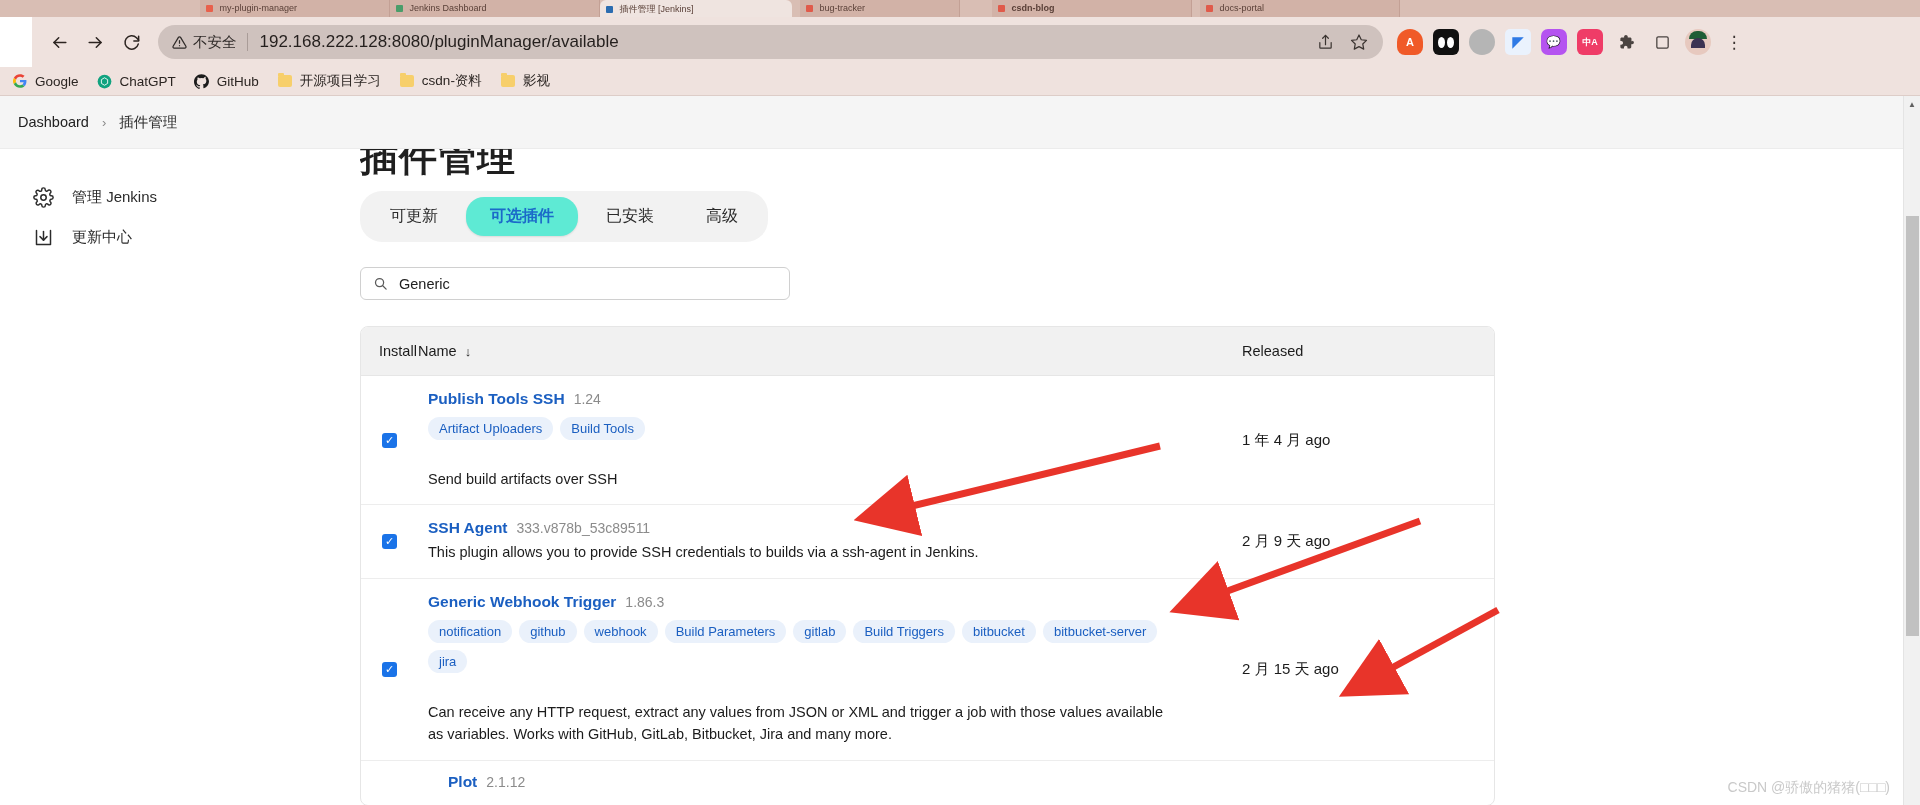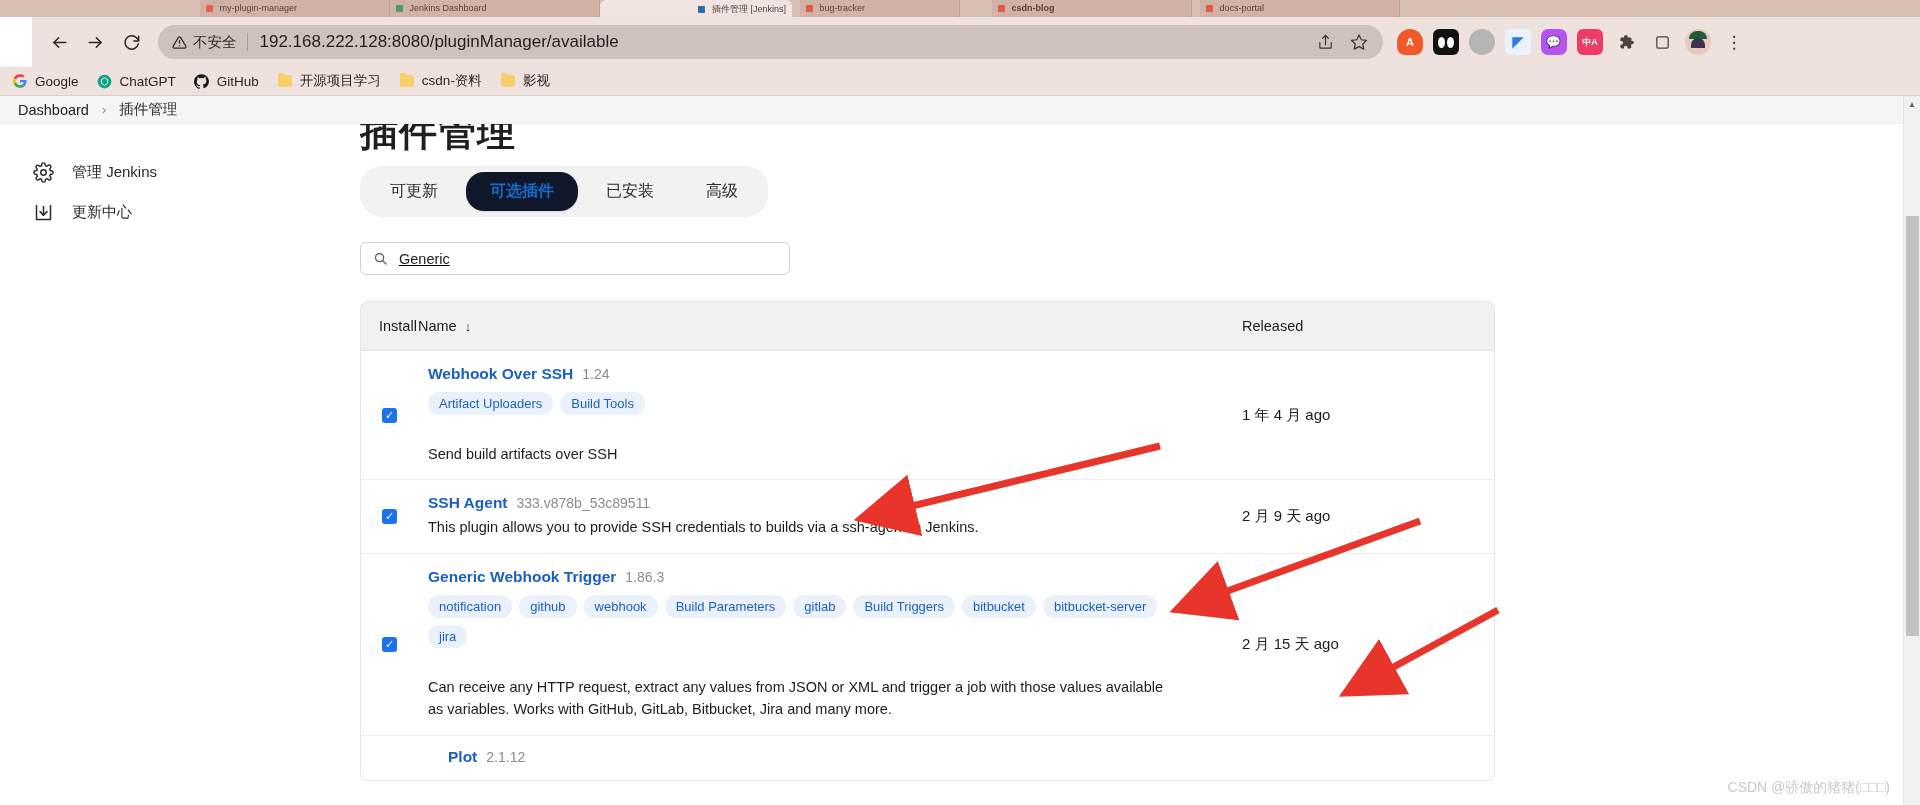--- a/index.html
+++ b/index.html
@@ -88,21 +88,21 @@
   .bm-ico { width:16px; height:16px; display:flex; align-items:center; justify-content:center; flex:0 0 auto;}
   .folder {
     width:14px; height:12px; background:#f7cf6b; border-radius:2px; position:relative;
   }
   .folder::before{content:"";position:absolute;left:0;top:-2.5px;width:6px;height:3px;background:#f7cf6b;border-radius:1px 1px 0 0;}
 
   
   .page { position: relative; height: 709px; background:#fff; overflow:hidden; }
 
   .breadcrumbbar {
-    height: 28px;
+    height: 53px;
     background: #f5f5f5;
     display:flex; align-items:center;
     padding-left: 18px;
     gap: 13px;
     border-bottom: 1px solid #ececec;
     font-size: 14.5px;
   }
   .crumb { color:#2b2b2b; }
   .crumb.link { color:#222; }
   .crumb-sep { color:#8a8a8a; font-size:13px; }
@@ -132,28 +132,28 @@
 
   .tabs {
     display:inline-flex; align-items:center;
     background:#f2f2f2; border-radius: 22px;
     padding: 6px; margin-top: 12px; gap: 4px;
   }
   .tab-btn {
     padding: 9px 24px; border-radius: 18px;
     font-size: 16px; color:#2b2b2b; white-space:nowrap;
   }
-  .tab-btn.active { background:#0f172a; color:#1b6ac9; font-weight:700; box-shadow:0 1px 2px rgba(0,0,0,.10);text-align:center; }
+  .tab-btn.active { background:#5eead4; color:#1b6ac9; font-weight:700; box-shadow:0 1px 2px rgba(0,0,0,.10);text-align:center; }
 
   .searchrow { margin-top: 25px; }
   .searchbox {
     width: 430px; height: 33px;
     border: 1px solid #d0d0d0; border-radius: 6px;
     display:flex; align-items:center; gap:11px;
-    padding: 0 12px; background:#fff;text-decoration:underline;
+    padding: 0 12px; background:#fff;
   }
   .searchbox .mag { color:#5a5a5a; flex:0 0 auto; display:flex; }
   .searchbox .val { font-size:14.5px; color:#212121; }
 
   .card {
     margin-top: 26px;
     width: 1135px;
     border: 1px solid #e6e6e6;
     border-radius: 8px;
     background:#fff;
@@ -222,21 +222,21 @@
 
   <div class="tabstrip">
     <div class="tab" style="left:200px;width:190px;">
       <span class="tabfav" style="background:#e8604c;"></span>
       <span>my-plugin-manager</span>
     </div>
     <div class="tab" style="left:390px;width:210px;">
       <span class="tabfav" style="background:#4a9d6a;"></span>
       <span>Jenkins Dashboard</span>
     </div>
-    <div class="tab active" style="left:600px;width:192px;text-align:right;">
+    <div class="tab active" style="left:600px;width:192px;">
       <span class="tabfav" style="background:#2b6cb0;"></span>
       <span>插件管理 [Jenkins]</span>
     </div>
     <div class="tab" style="left:800px;width:160px;">
       <span class="tabfav" style="background:#e05a4a;"></span>
       <span>bug-tracker</span>
     </div>
     <div class="tab" style="left:992px;width:200px;font-weight:bold;">
       <span class="tabfav" style="background:#e05a4a;"></span>
       <span>csdn-blog</span>
@@ -441,21 +441,21 @@
             </div>
             <div class="th-released">Released</div>
           </div>
 
           <div class="trow" style="min-height:96px;">
             <div class="td-check">
               <span class="chk">✓</span>
             </div>
             <div class="td-name">
               <div class="plugin-title-line">
-                <span class="plugin-name">Webhook Over SSH</span>
+                <span class="plugin-name">Publish Tools SSH</span>
                 <span class="plugin-ver">1.24</span>
               </div>
               <div class="labels">
                 <span class="lbl">Artifact Uploaders</span>
                 <span class="lbl">Build Tools</span>
               </div>
               <div class="excerpt">Send build artifacts over SSH</div>
             </div>
             <div class="td-released">1 年 4 月 ago</div>
           </div>

